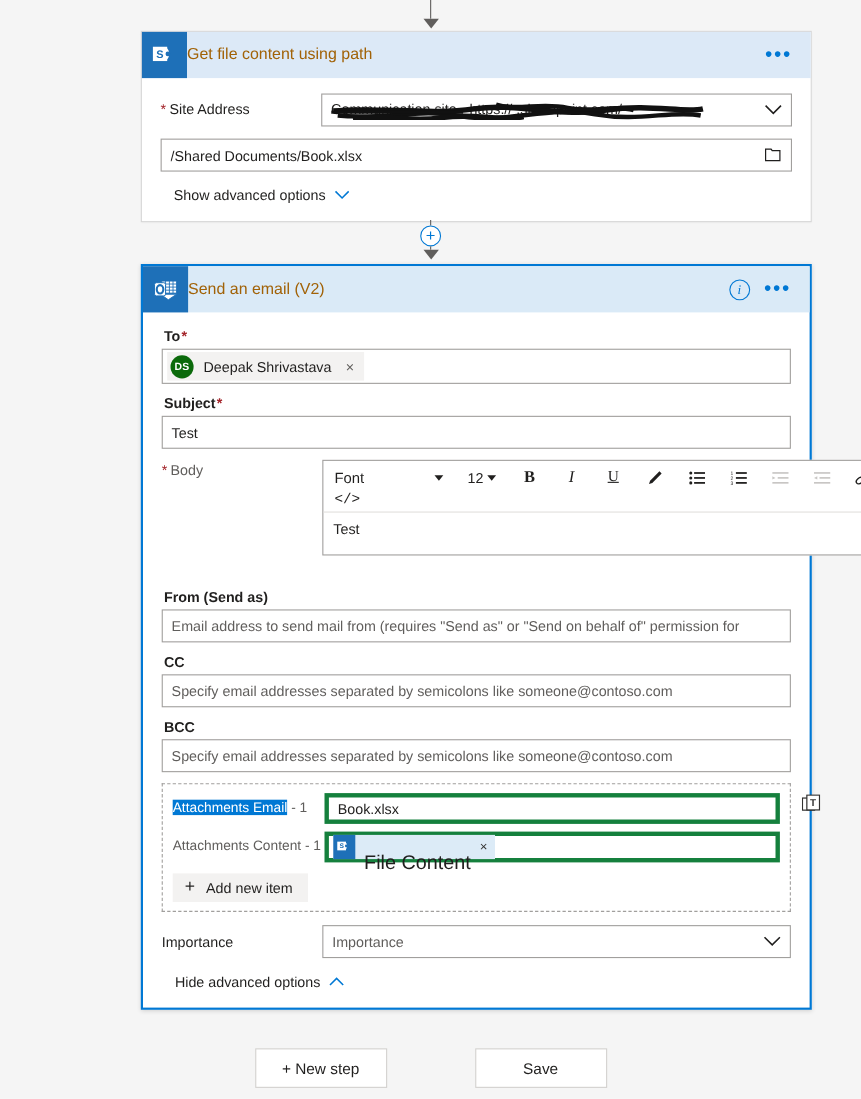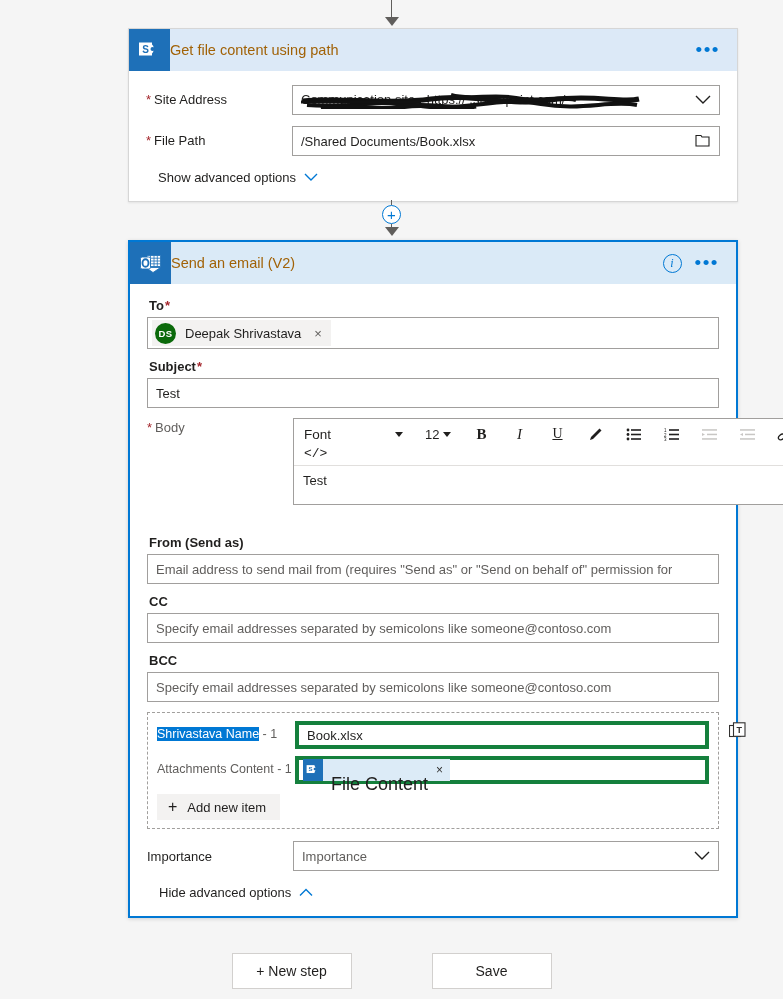--- a/index.html
+++ b/index.html
@@ -163,23 +163,20 @@
             <path d="M0,11 L120,11" stroke="#111" stroke-width="3" fill="none"></path>
           </svg>
         </div>
         <svg class="caret-svg" width="16" height="10" viewBox="0 0 16 10">
           <path d="M1,1 L8,8 L15,1" stroke="#201f1e" stroke-width="1.4" fill="none"></path>
         </svg>
       </div>
     </div>
 
     <div class="row2col">
-      <div class="lbl-col">
-        <span class="req-pre">*</span><span>File Path</span>
-      </div>
       <div class="inp">
         <div class="val">/Shared Documents/Book.xlsx</div>
         <svg width="16" height="14" viewBox="0 0 16 14">
           <path d="M1,3 L1,12 L14,12 L14,3 L7,3 L6,1.5 L1,1.5 Z" stroke="#201f1e" stroke-width="1.1" fill="none"></path>
         </svg>
       </div>
     </div>
 
     <div class="adv-toggle">
       <span>Show advanced options</span>
@@ -337,21 +334,21 @@
     </div>
 
     <div class="fld-label">BCC</div>
     <div class="full-inp ph">
       <span>Specify email addresses separated by semicolons like someone@contoso.com</span>
     </div>
 
     <div class="attach-box">
       <div class="at-row">
         <div class="at-lbl">
-          <span class="hl">Shrivastava Name</span><span> - 1</span>
+          <span class="hl">Attachments Email</span><span> - 1</span>
         </div>
         <div class="at-inp">
           <span>Book.xlsx</span>
         </div>
         <div class="dyn-icon">
           <svg width="17" height="18" viewBox="0 0 17 18">
             <rect x="0.5" y="3.5" width="11" height="11" fill="none" stroke="#323130" stroke-width="1.1"></rect>
             <rect x="4.5" y="0.8" width="11.5" height="13.5" fill="#fff" stroke="#323130" stroke-width="1.1"></rect>
             <text x="10.2" y="11" font-size="9" font-weight="bold" fill="#323130" text-anchor="middle" font-family="Liberation Sans, sans-serif">T</text>
           </svg>

